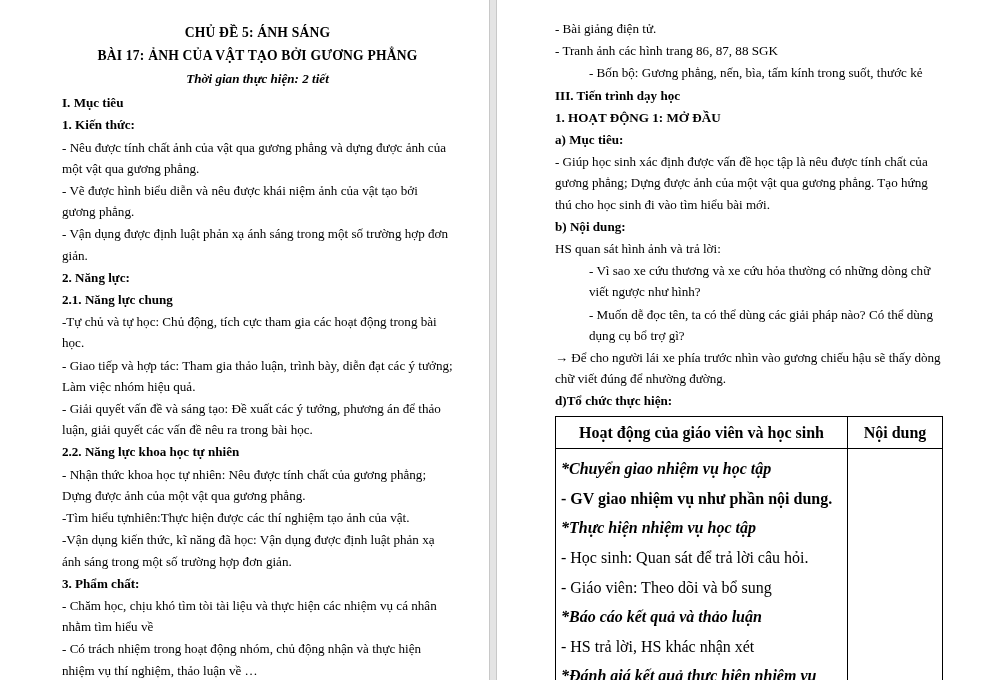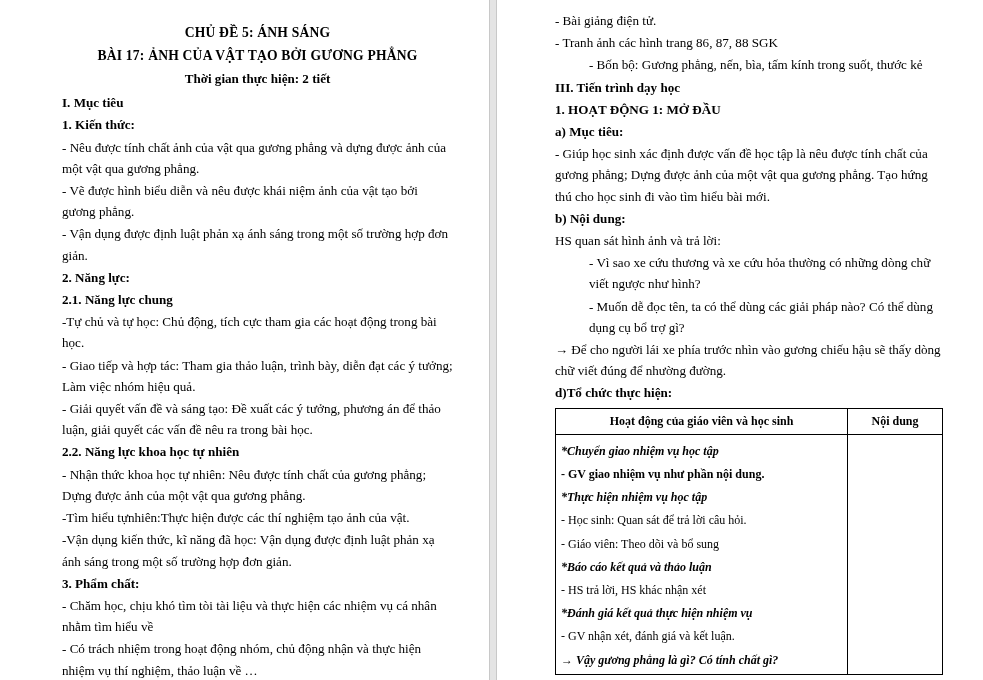--- a/index.html
+++ b/index.html
@@ -34,21 +34,21 @@
   }
   .gutter {
     width: 6px;
     background: #e4e4e4;
     border-left: 1px solid #c8c8c8;
     border-right: 1px solid #c8c8c8;
     height: 680px;
   }
   .page-right {
     width: 487px;
-    padding: 10px 40px 10px 58px;
+    padding: 18px 40px 10px 58px;
   }
   .p {
     font-size: 13.1px;
     line-height: 1.62;
     margin: 0 0 1px 0;
     text-align: left;
   }
   .center { text-align: center; }
   .bold { font-weight: bold; }
   .title1 {
@@ -57,34 +57,35 @@
     letter-spacing: 0.2px;
   }
   .title2 {
     font-size: 13.6px;
     font-weight: bold;
     letter-spacing: 0.2px;
   }
   .subtitle {
     font-size: 13.1px;
     font-weight: bold;
+    font-style: italic;
   }
   .spacer-xs { height: 2px; }
   .hang { padding-left: 34px; }
   table.act-table {
     border-collapse: collapse;
     width: 100%;
     margin-top: 4px;
     table-layout: fixed;
   }
   table.act-table td, table.act-table th {
     border: 1px solid #000;
     vertical-align: top;
     padding: 3px 5px 3px 5px;
-    font-size: 12px;
+    font-size: 16px;
     line-height: 1.6;
     font-weight: normal;
     text-align: left;
   }
   table.act-table th {
     text-align: center;
     font-weight: bold;
   }
   table.act-table .col-right { width: 84px; }
   .cell-line { margin: 4px 0 1px 0; }

